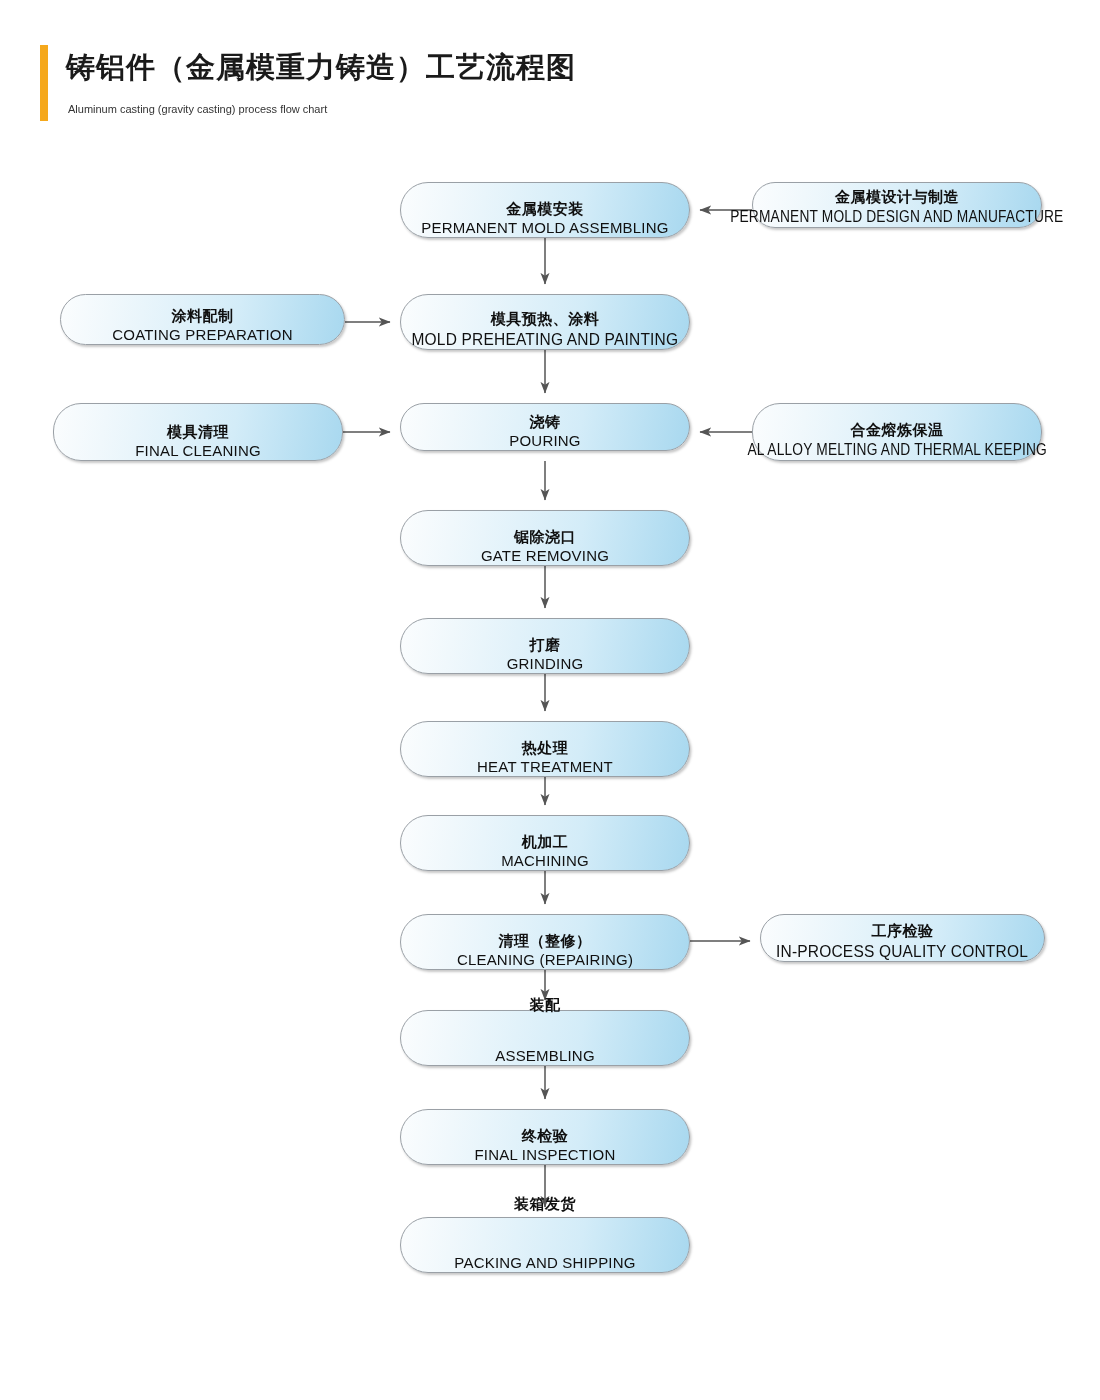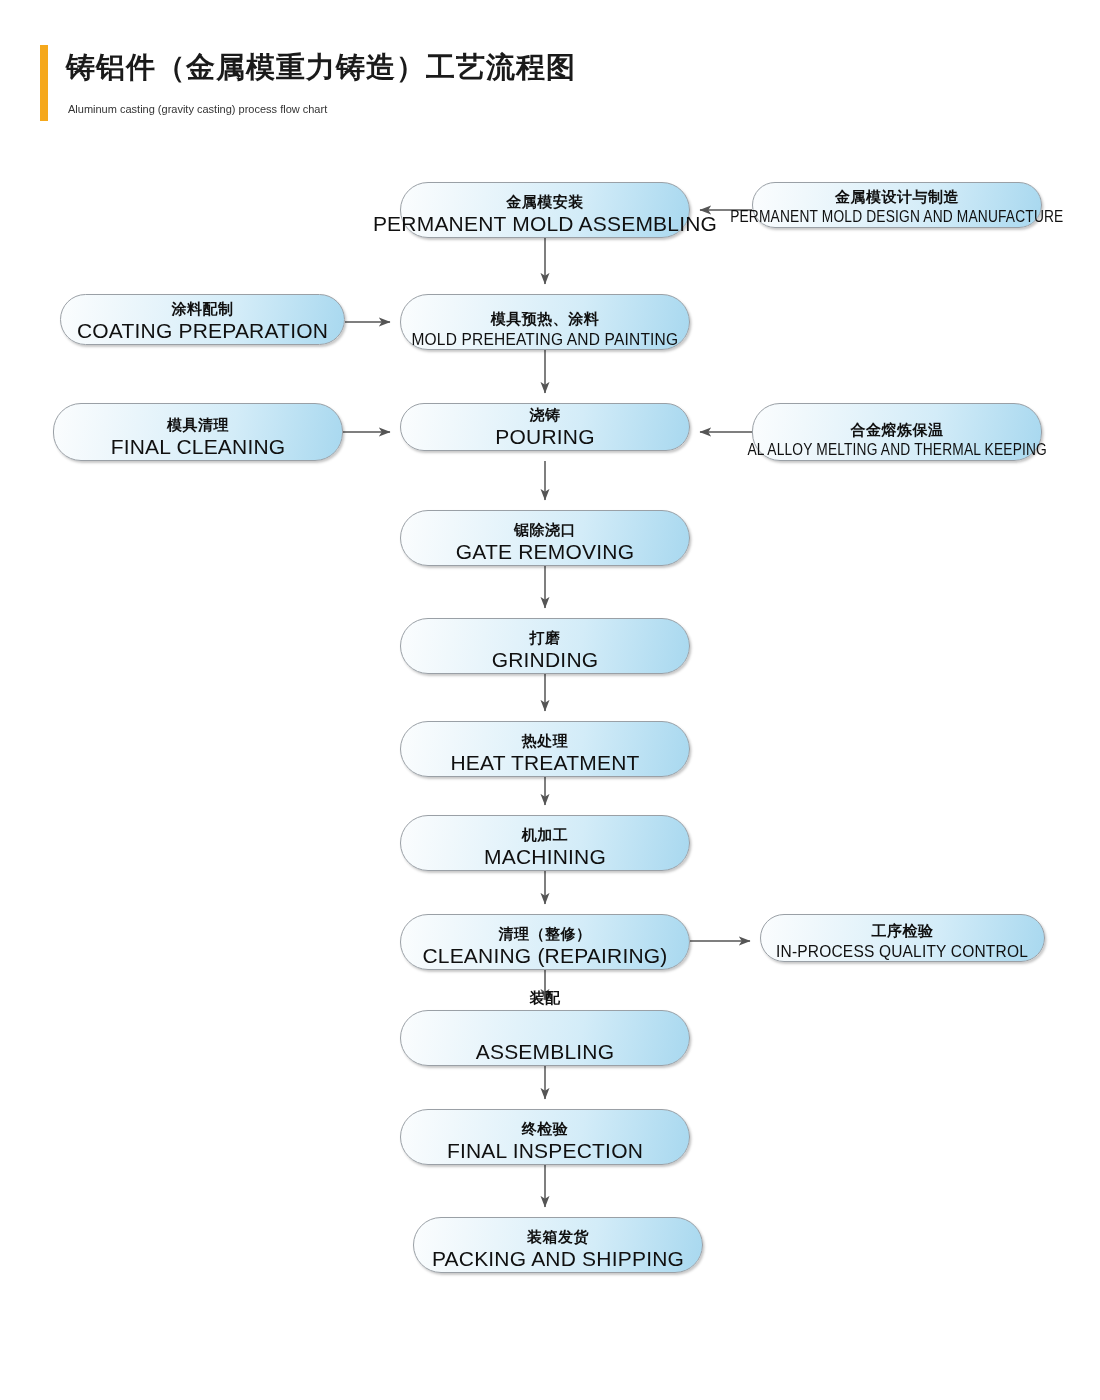--- a/index.html
+++ b/index.html
@@ -82,21 +82,21 @@
     z-index: 2;
   }
   .node .cn {
     font-size: 15px;
     font-weight: bold;
     white-space: nowrap;
     font-family: "Liberation Sans", "DejaVu Sans", sans-serif;
     letter-spacing: 0.5px;
   }
   .node .en {
-    font-size: 21px;
+    font-size: 15px;
     white-space: nowrap;
     margin-top: 2px;
     letter-spacing: 0.2px;
   }
   
   .node.narrow .en {
     font-size: 16px;
     transform: scaleX(0.86);
   }
   .node.narrow2 .en {
@@ -223,18 +223,18 @@
   <div class="node" style="left:400px; top:1010px; width:290px; height:56px;gap:32px;">
     <div class="cn">装配</div>
     <div class="en">ASSEMBLING</div>
   </div>
 
   <div class="node" style="left:400px; top:1109px; width:290px; height:56px;">
     <div class="cn">终检验</div>
     <div class="en">FINAL INSPECTION</div>
   </div>
 
-  <div class="node" style="left:413px; top:1217px; width:290px; height:56px;">
+  <div class="node" style="left:400px; top:1217px; width:290px; height:56px;gap:40px;">
     <div class="cn">装箱发货</div>
     <div class="en">PACKING AND SHIPPING</div>
   </div>
 
 </div>
 
 </body></html>

